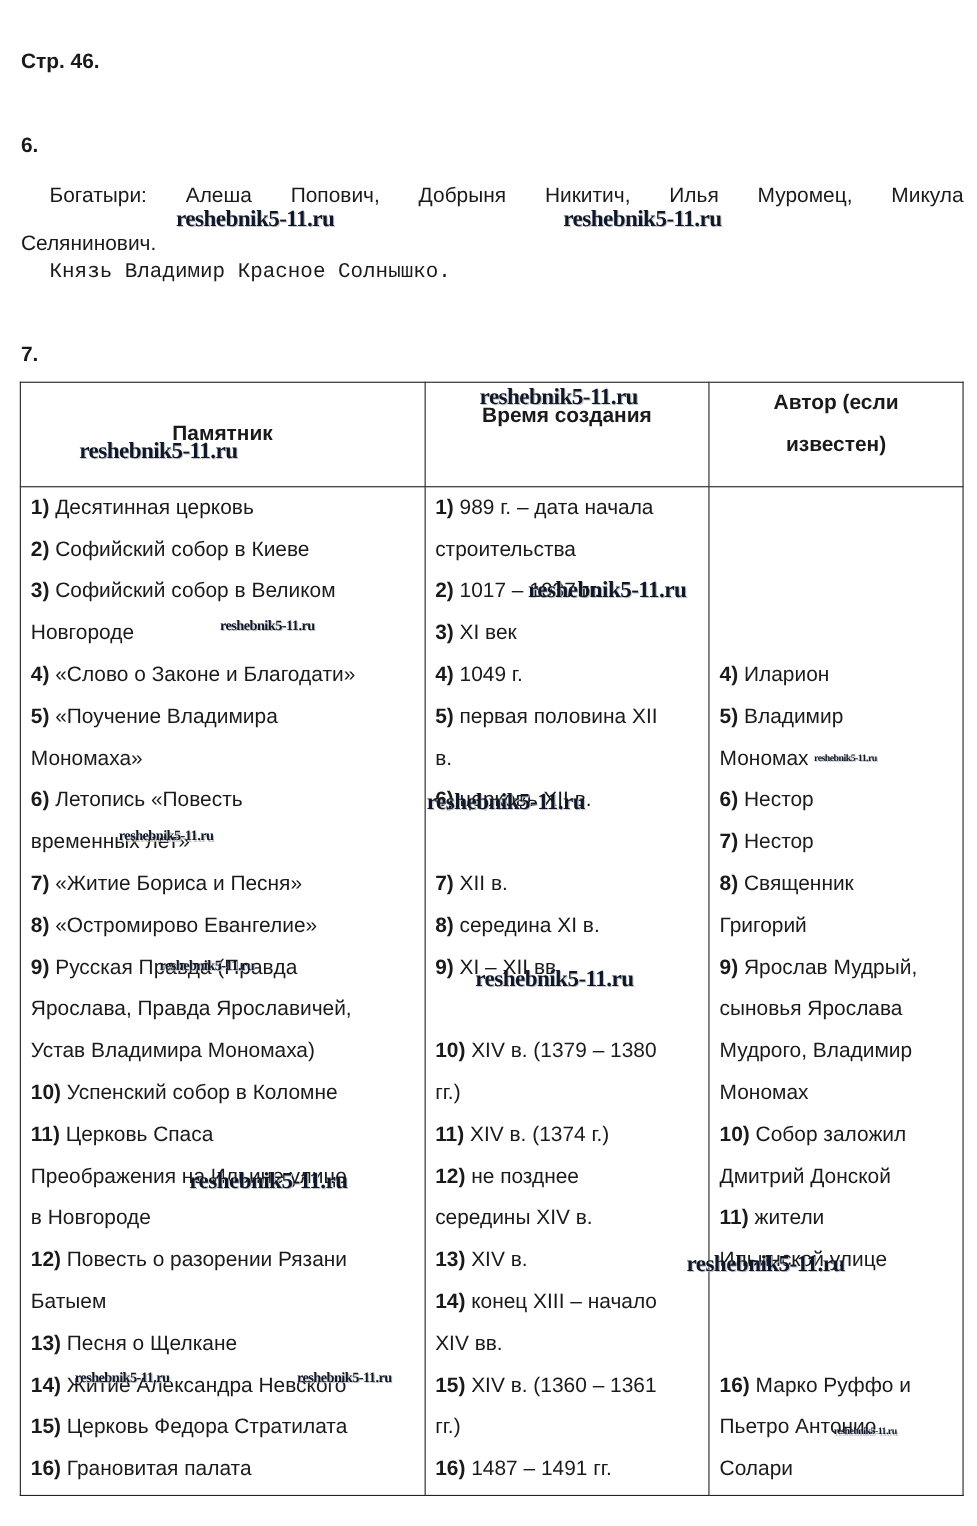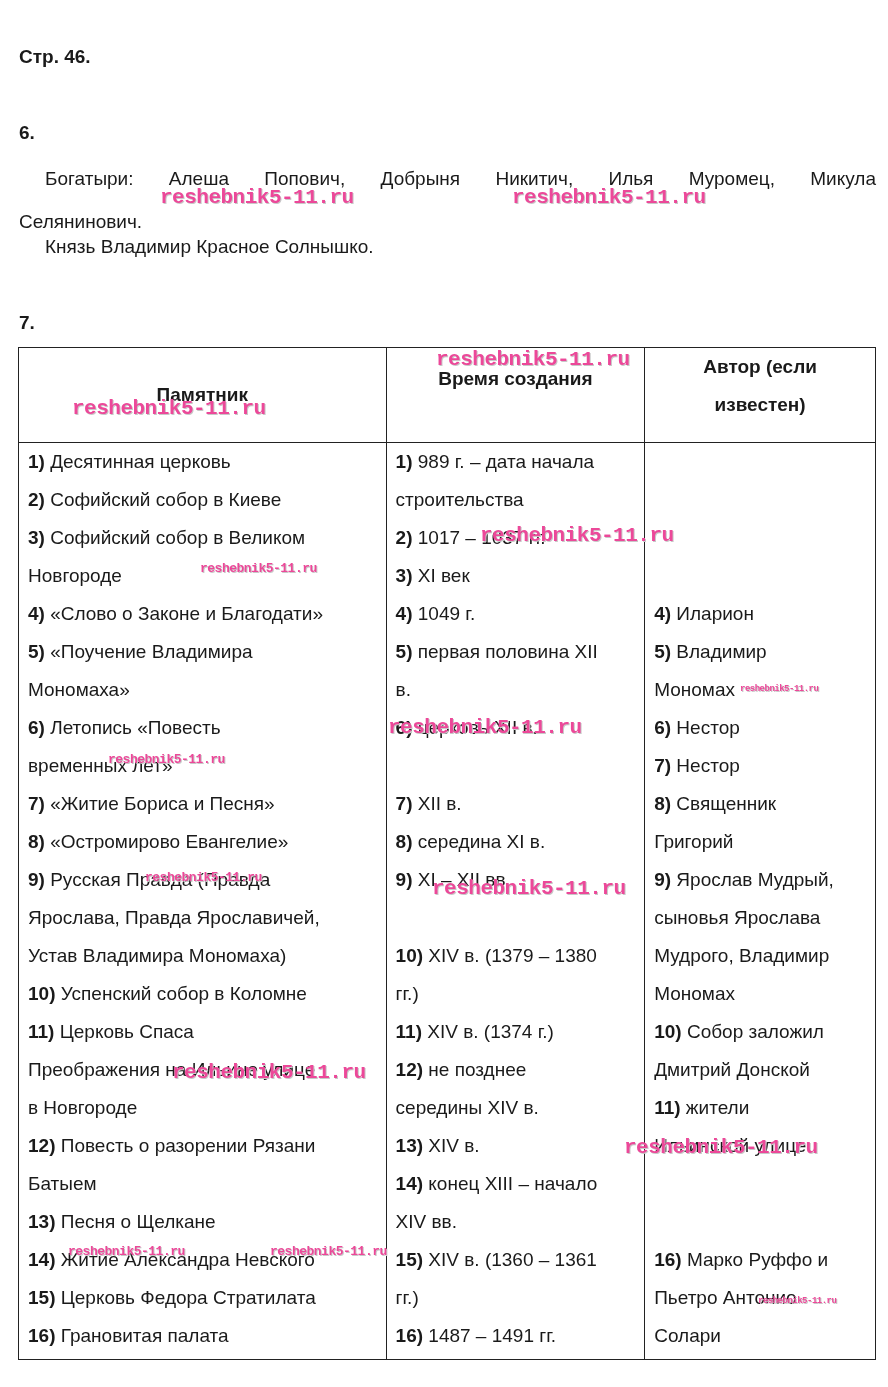--- a/index.html
+++ b/index.html
@@ -18,35 +18,35 @@
   }
   table.answer td, table.answer th {
     border: 1.5px solid #222; vertical-align: top; padding: 0 9px;
     font-size: 19px; line-height: 38px; font-weight: normal;
   }
   table.answer th { font-weight: bold; height: 76px; text-align: center; vertical-align: middle; }
   .col1 { width: 344px; } .col2 { width: 242px; } .col3 { width: 216px; }
   .line { height: 38px; white-space: nowrap; }
   .line b { font-weight: bold; }
   .wm {
-    position: absolute; font-family: Liberation Mono, monospace; font-weight: bold;
-    color: #ec4899; letter-spacing: -0.5px; white-space: nowrap;
+    position: absolute; font-family: Liberation Serif, serif; font-weight: bold;
+    color: #0f172a; letter-spacing: -0.5px; white-space: nowrap;
     text-shadow: 1px 1px 0 #c8c8c8; pointer-events: none;
   }
   .wm-l { font-size: 21px; } .wm-s { font-size: 13px; } .wm-xs { font-size: 9px; }
 </style>
 </head>
 <body>
 
 <div class="abs page-label">Стр. 46.</div>
 
 <div class="abs task-num" style="left:19px;top:122px;">6.</div>
 <div class="abs para justify" style="left:19px;top:160px;width:857px;text-indent:26px;">Богатыри: Алеша Попович, Добрыня Никитич, Илья Муромец, Микула</div>
 <div class="abs para" style="left:19px;top:203px;">Селянинович.</div>
-<div class="abs para" style="left:45px;top:228px;">Князь Владимир Красное Солнышко.</div>
+<div class="abs para" style="left:45px;top:228px;font-family:Liberation Mono, monospace;">Князь Владимир Красное Солнышко.</div>
 
 <div class="abs task-num" style="left:19px;top:312px;">7.</div>
 
 <table class="answer">
   <colgroup>
       <col class="col1">
       <col class="col2">
       <col class="col3">
     </colgroup>
   <tbody>

